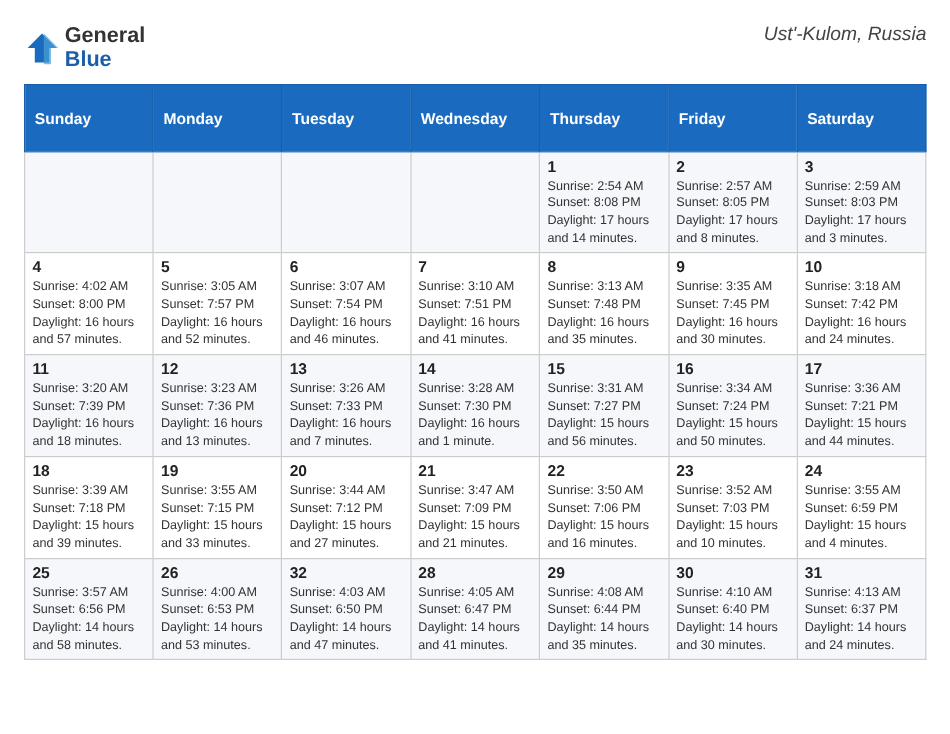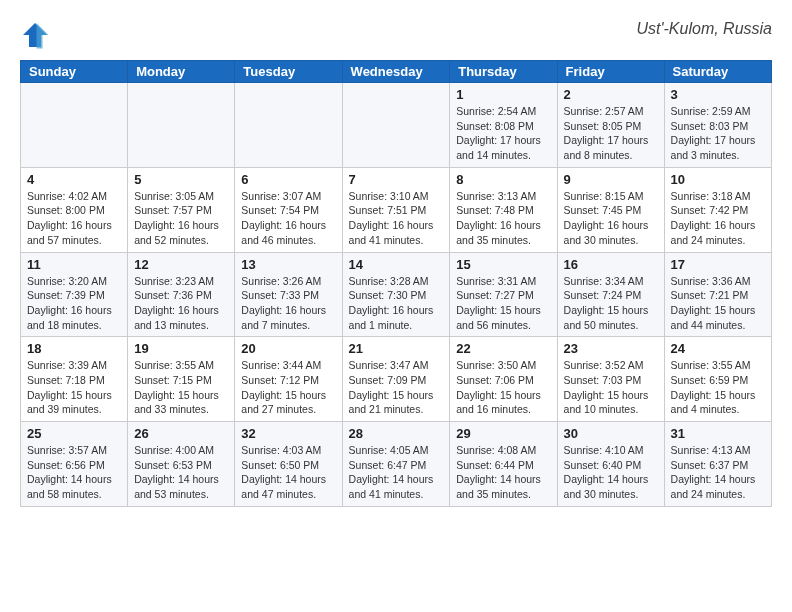--- a/index.html
+++ b/index.html
@@ -48,21 +48,21 @@
     }
     .calendar {
       width: 100%;
       border-collapse: collapse;
       border: 1px solid #ccc;
     }
     .calendar th {
       background: #1a6bbf;
       color: #fff;
       text-align: left;
-      padding: 3px 8px;
+      padding: 20px 8px;
       font-size: 13px;
       border: 1px solid #1a5fa8;
     }
     .calendar td {
       border: 1px solid #ccc;
       vertical-align: top;
       padding: 4px 6px;
       width: 108px;
       min-height: 80px;
       font-size: 11px;
@@ -92,20 +92,24 @@
   </style>
 </head>
 <body>
 
 <div class="header">
   <div class="logo">
     <svg class="logo-icon" viewBox="0 0 40 40">
       <polygon points="20,4 36,20 28,20 28,36 12,36 12,20 4,20" fill="#1a6bbf"></polygon>
       <polygon points="22,4 38,20 30,20 30,38 22,38 22,20" fill="#4a9fd4" opacity="0.7"></polygon>
     </svg>
+    <div class="logo-text">
+      <div class="logo-general">General</div>
+      <div class="logo-blue">Blue</div>
+    </div>
   </div>
   <div class="title-block">
     <div class="location">Ust'-Kulom, Russia</div>
   </div>
 </div>
 
 <table class="calendar">
   <thead>
     <tr>
     <th>Sunday</th>
@@ -176,21 +180,21 @@
         </td>
         <td>
           <span class="day-number">8</span>
           <div class="day-info">Sunrise: 3:13 AM
 Sunset: 7:48 PM
 Daylight: 16 hours
 and 35 minutes.</div>
         </td>
         <td>
           <span class="day-number">9</span>
-          <div class="day-info">Sunrise: 8:15 AM
+          <div class="day-info">Sunrise: 3:35 AM
 Sunset: 7:45 PM
 Daylight: 16 hours
 and 30 minutes.</div>
         </td>
         <td>
           <span class="day-number">10</span>
           <div class="day-info">Sunrise: 3:18 AM
 Sunset: 7:42 PM
 Daylight: 16 hours
 and 24 minutes.</div>

